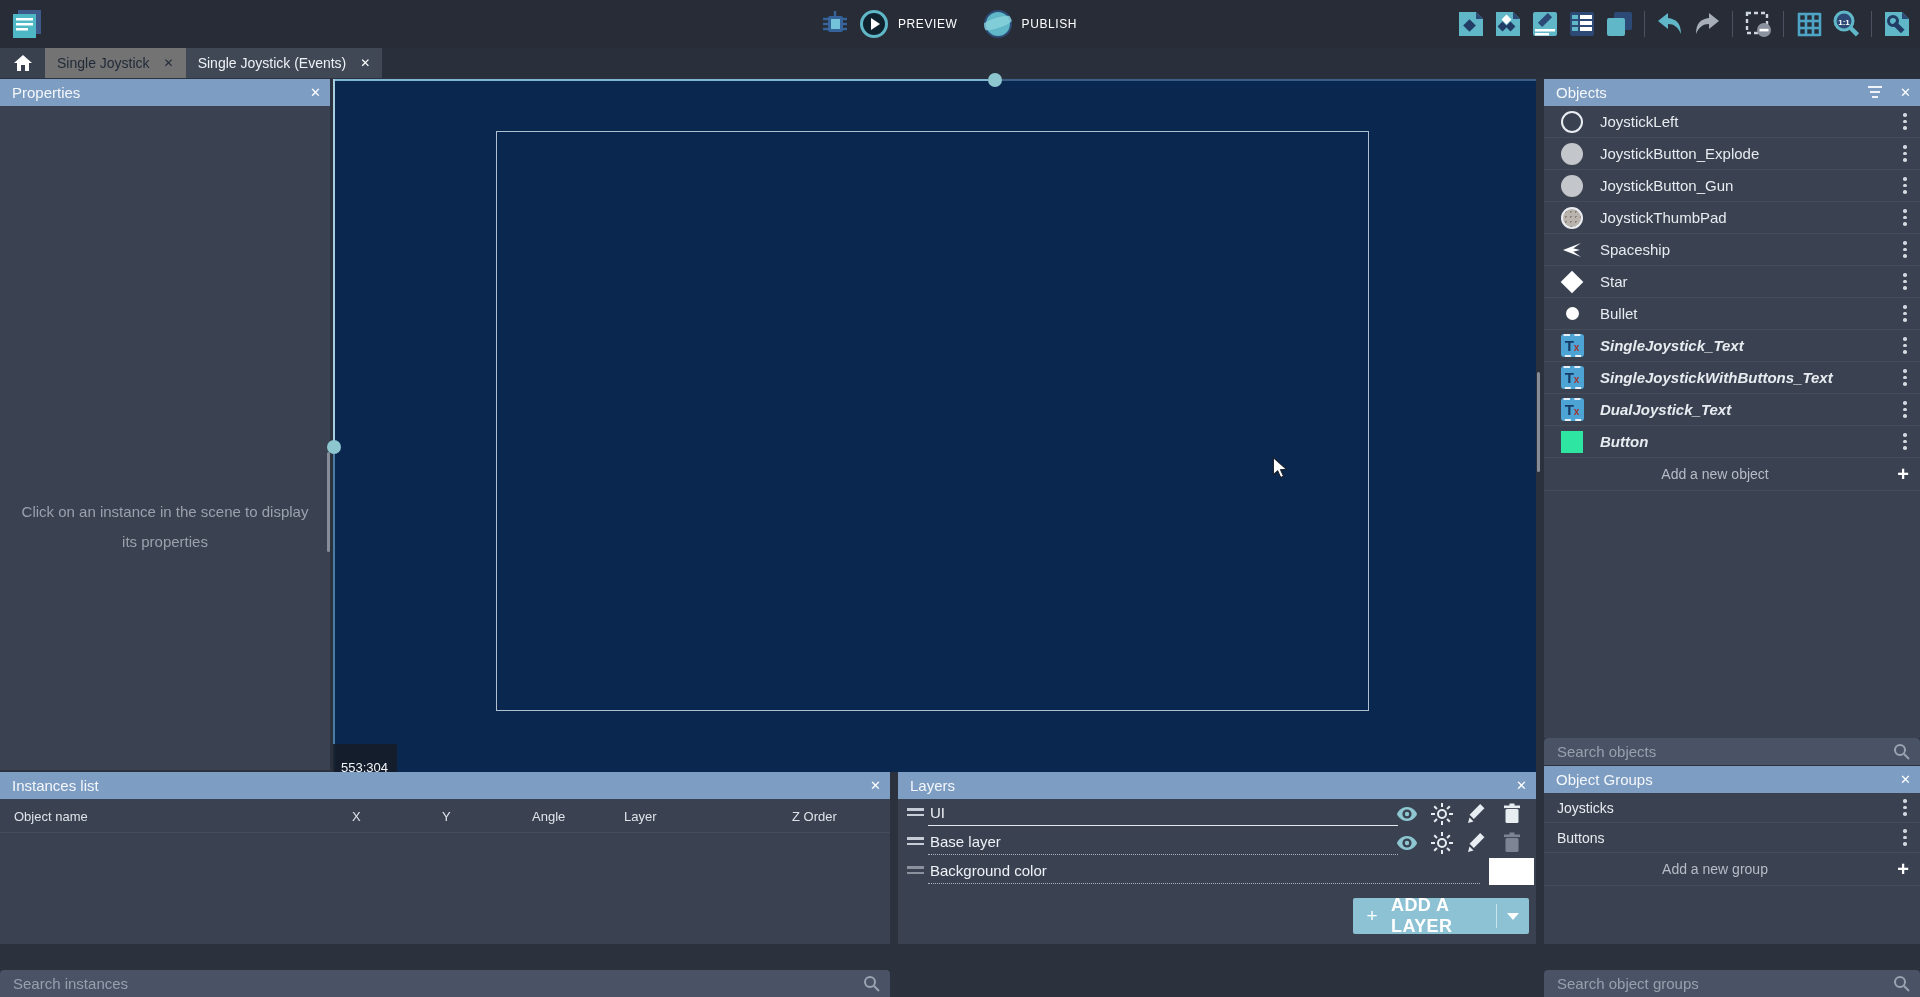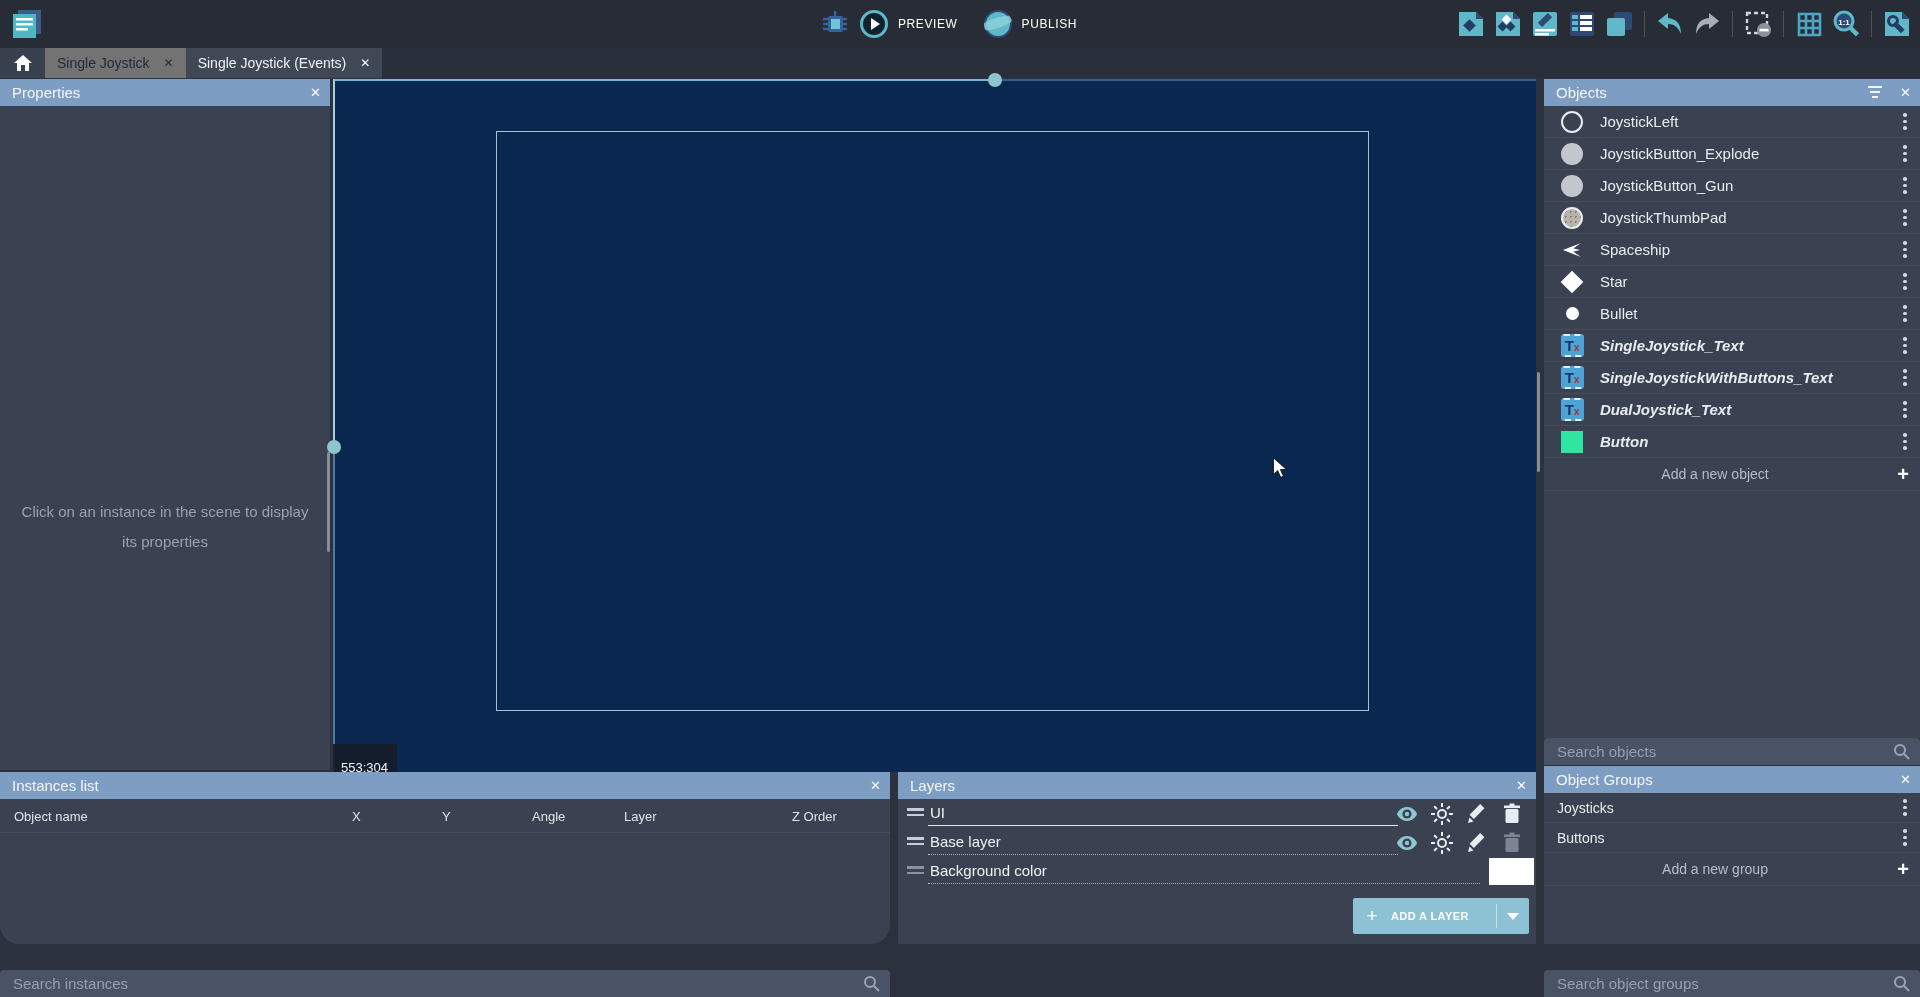--- a/index.html
+++ b/index.html
@@ -81,40 +81,40 @@
   .tx-icon .x { color:#a3322e; font-weight:bold; font-size:10px; }
   .green-sq { width:22px; height:22px; background:#2fe5a2; }
 
   
   .searchbar { position:absolute; background:#4a5365; border-radius:4px 4px 0 0; }
   .searchbar input { width:100%; height:100%; background:transparent; border:none; outline:none; color:#e8ecf0; font-size:15px; padding:0 36px 0 13px; font-family:"Liberation Sans", sans-serif; }
   .searchbar input::placeholder { color:#96a0ad; }
   .search-glass { position:absolute; right:10px; top:5px; }
 
   
-  .instances { left:0; top:772px; width:890px; height:172px;border-radius:19px; }
+  .instances { left:0; top:772px; width:890px; height:172px; }
   .col-headers { position:relative; height:34px; border-bottom:1px solid #454d5b; color:#dfe3e9; font-size:13px;text-decoration:underline; }
   .col-headers span { position:absolute; top:10px; }
 
   
   .layers { left:898px; top:772px; width:638px; height:172px; }
   .layer-row { position:relative; height:29px; }
   .drag-handle { position:absolute; left:9px; top:9px; width:17px; }
   .drag-handle i { display:block; height:2.5px; background:#c6cdd6; margin-bottom:3px; }
   .drag-handle.dim i { background:#8b929e; }
   .layer-name { position:absolute; left:32px; top:5px; color:#eef1f5; font-size:15px; }
   .layer-underline { position:absolute; left:30px; top:26px; width:470px; border-bottom:1.5px solid #e4e9ee; }
   .layer-underline.dotted { border-bottom:1px dotted #aab2bd; }
   .lrow-icons { position:absolute; right:12px; top:3px; display:flex; gap:11px; align-items:center; }
   .licon { width:24px; height:24px; cursor:pointer; }
   .color-swatch { position:absolute; left:591px; top:1px; width:45px; height:27px; background:#ffffff; padding:3px; cursor:pointer; }
   .color-swatch .fill { width:100%; height:100%; }
   .add-layer-btn { position:absolute; left:455px; top:126px; width:176px; height:36px; background:#8cc2d3; border-radius:2px; display:flex; align-items:center; cursor:pointer; }
   .add-layer-btn .plus { width:38px; text-align:center; color:#ffffff; font-size:19px; }
-  .add-layer-btn .lbl { flex:1; color:#ffffff; font-size:11px; font-weight:bold; letter-spacing:.4px; }
+  .add-layer-btn .lbl { flex:1; color:#ffffff; font-size:18px; font-weight:bold; letter-spacing:.4px; }
   .add-layer-btn .divider { width:1px; height:24px; background:rgba(255,255,255,.55); }
   .add-layer-btn .caret { width:32px; display:flex; justify-content:center; }
   .add-layer-btn .caret i { width:0; height:0; border-left:6px solid transparent; border-right:6px solid transparent; border-top:7px solid #ffffff; }
 
   
   .ogroups { left:1544px; top:766px; width:376px; height:178px; }
   .group-row { position:relative; height:30px; display:flex; align-items:center; border-bottom:1px solid #454d5b; cursor:pointer; }
   .group-row .gname { flex:1; padding-left:13px; color:#e8ebef; font-size:14px; }
 </style>
 </head>

